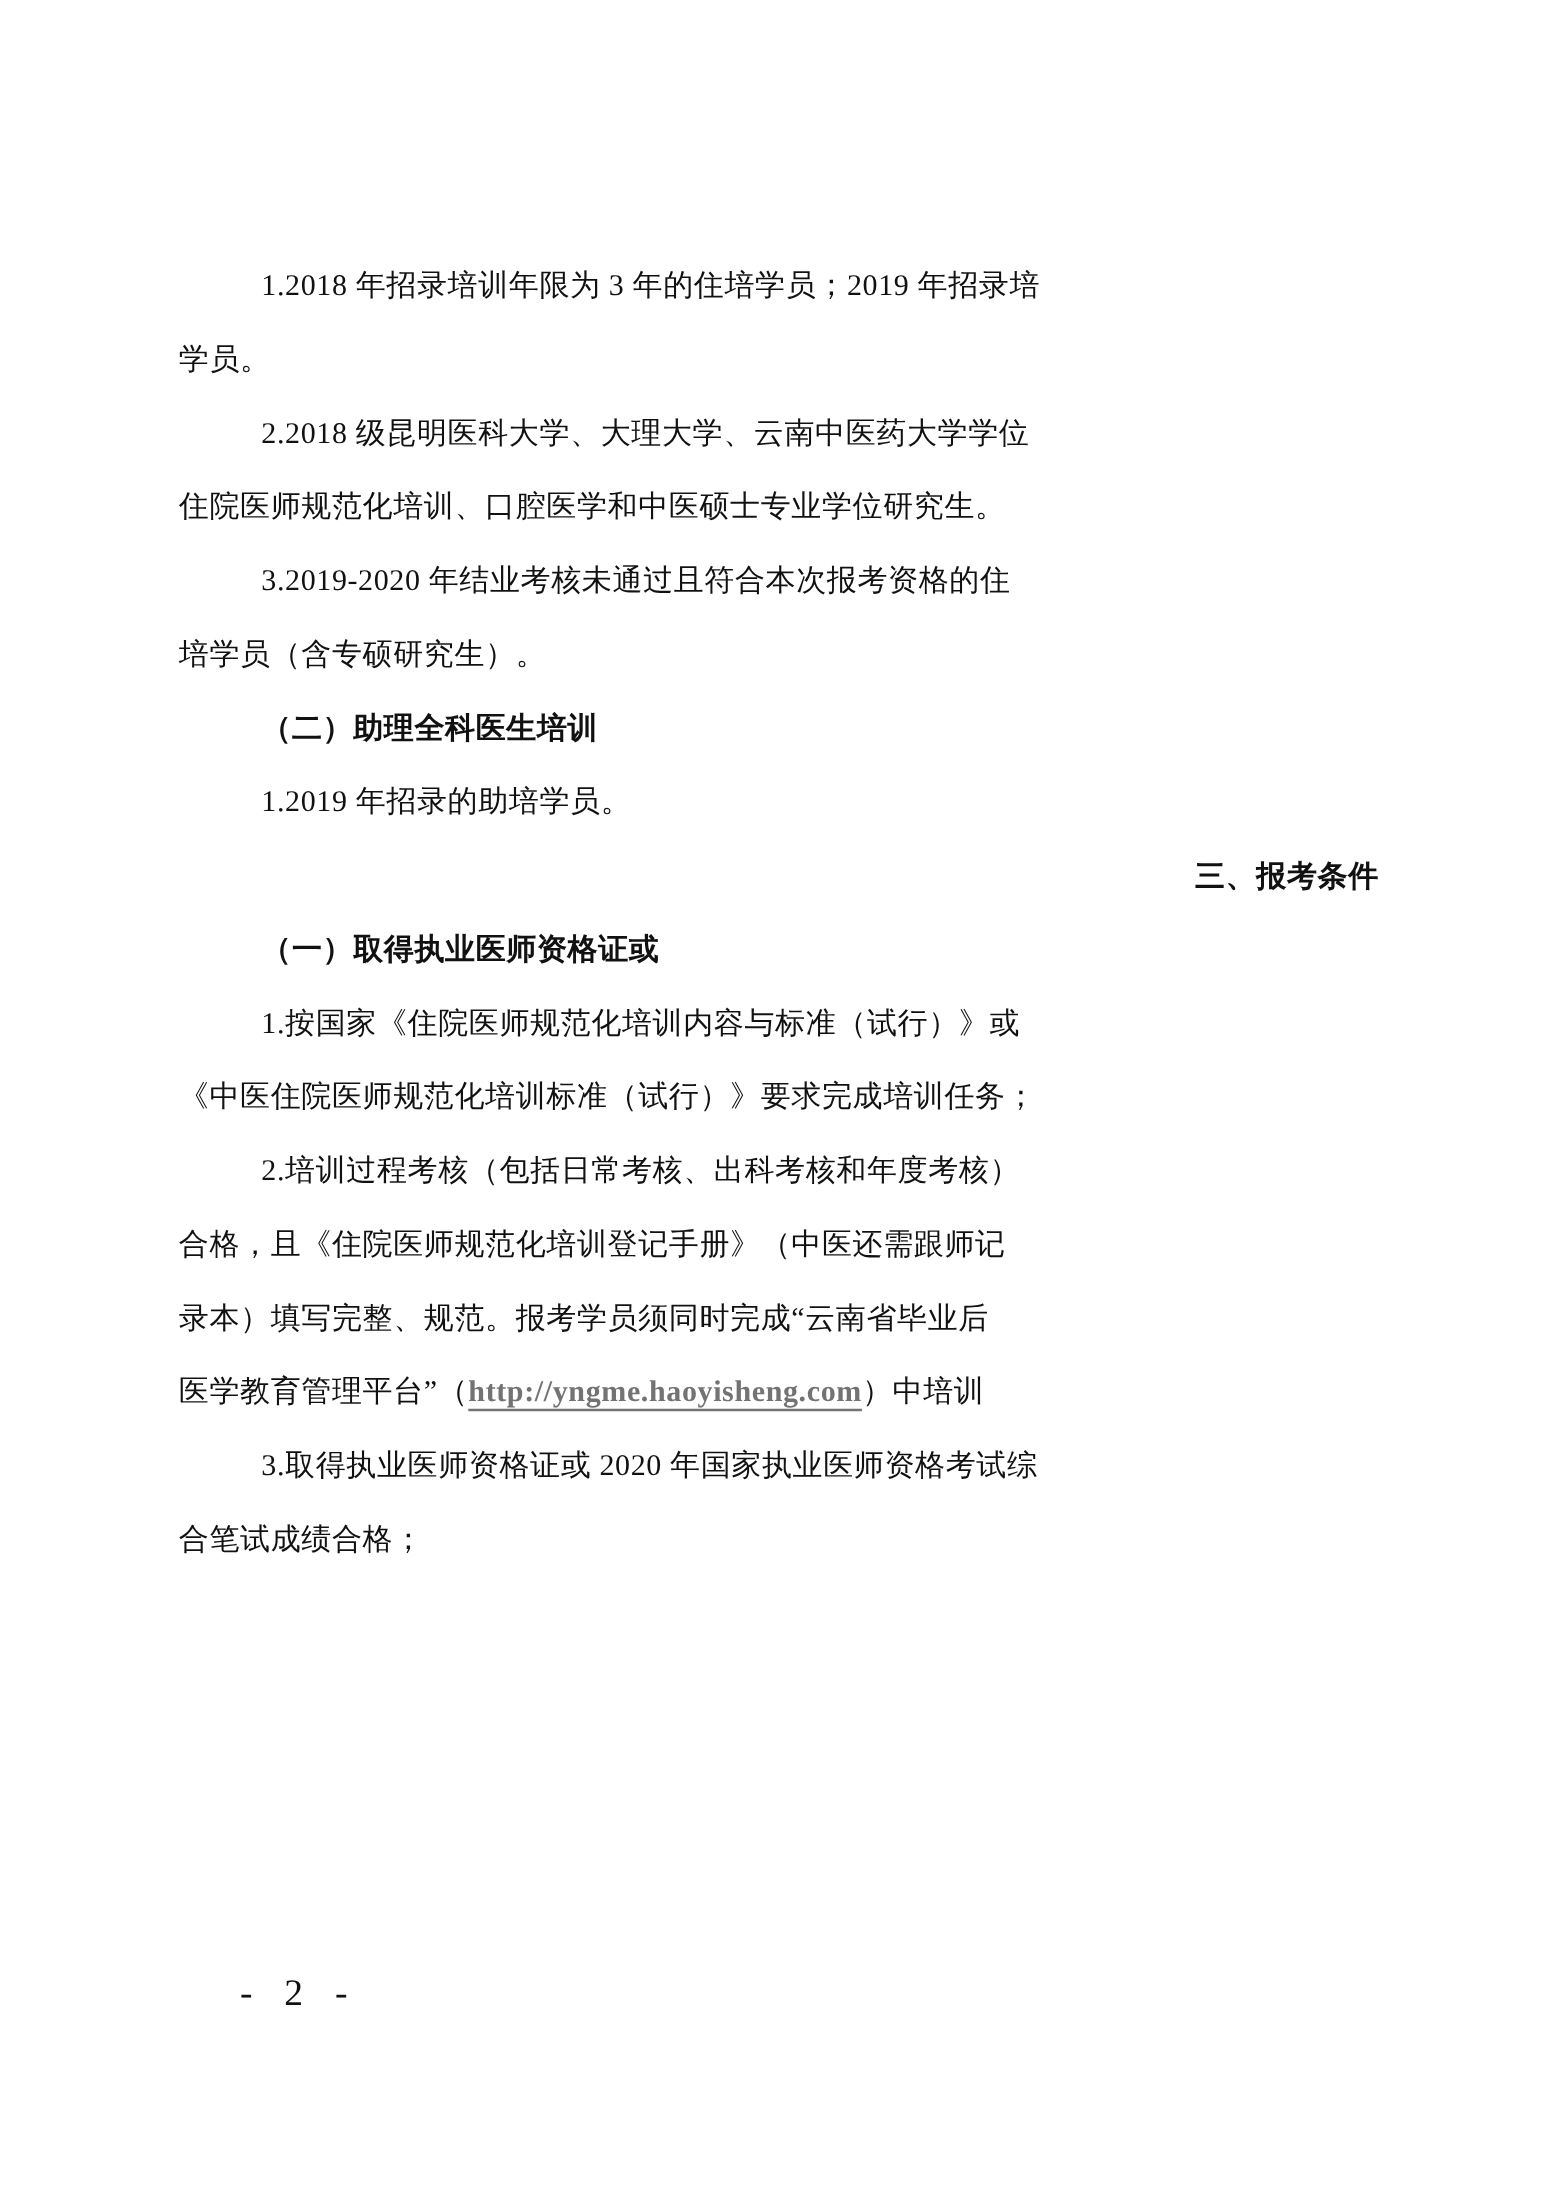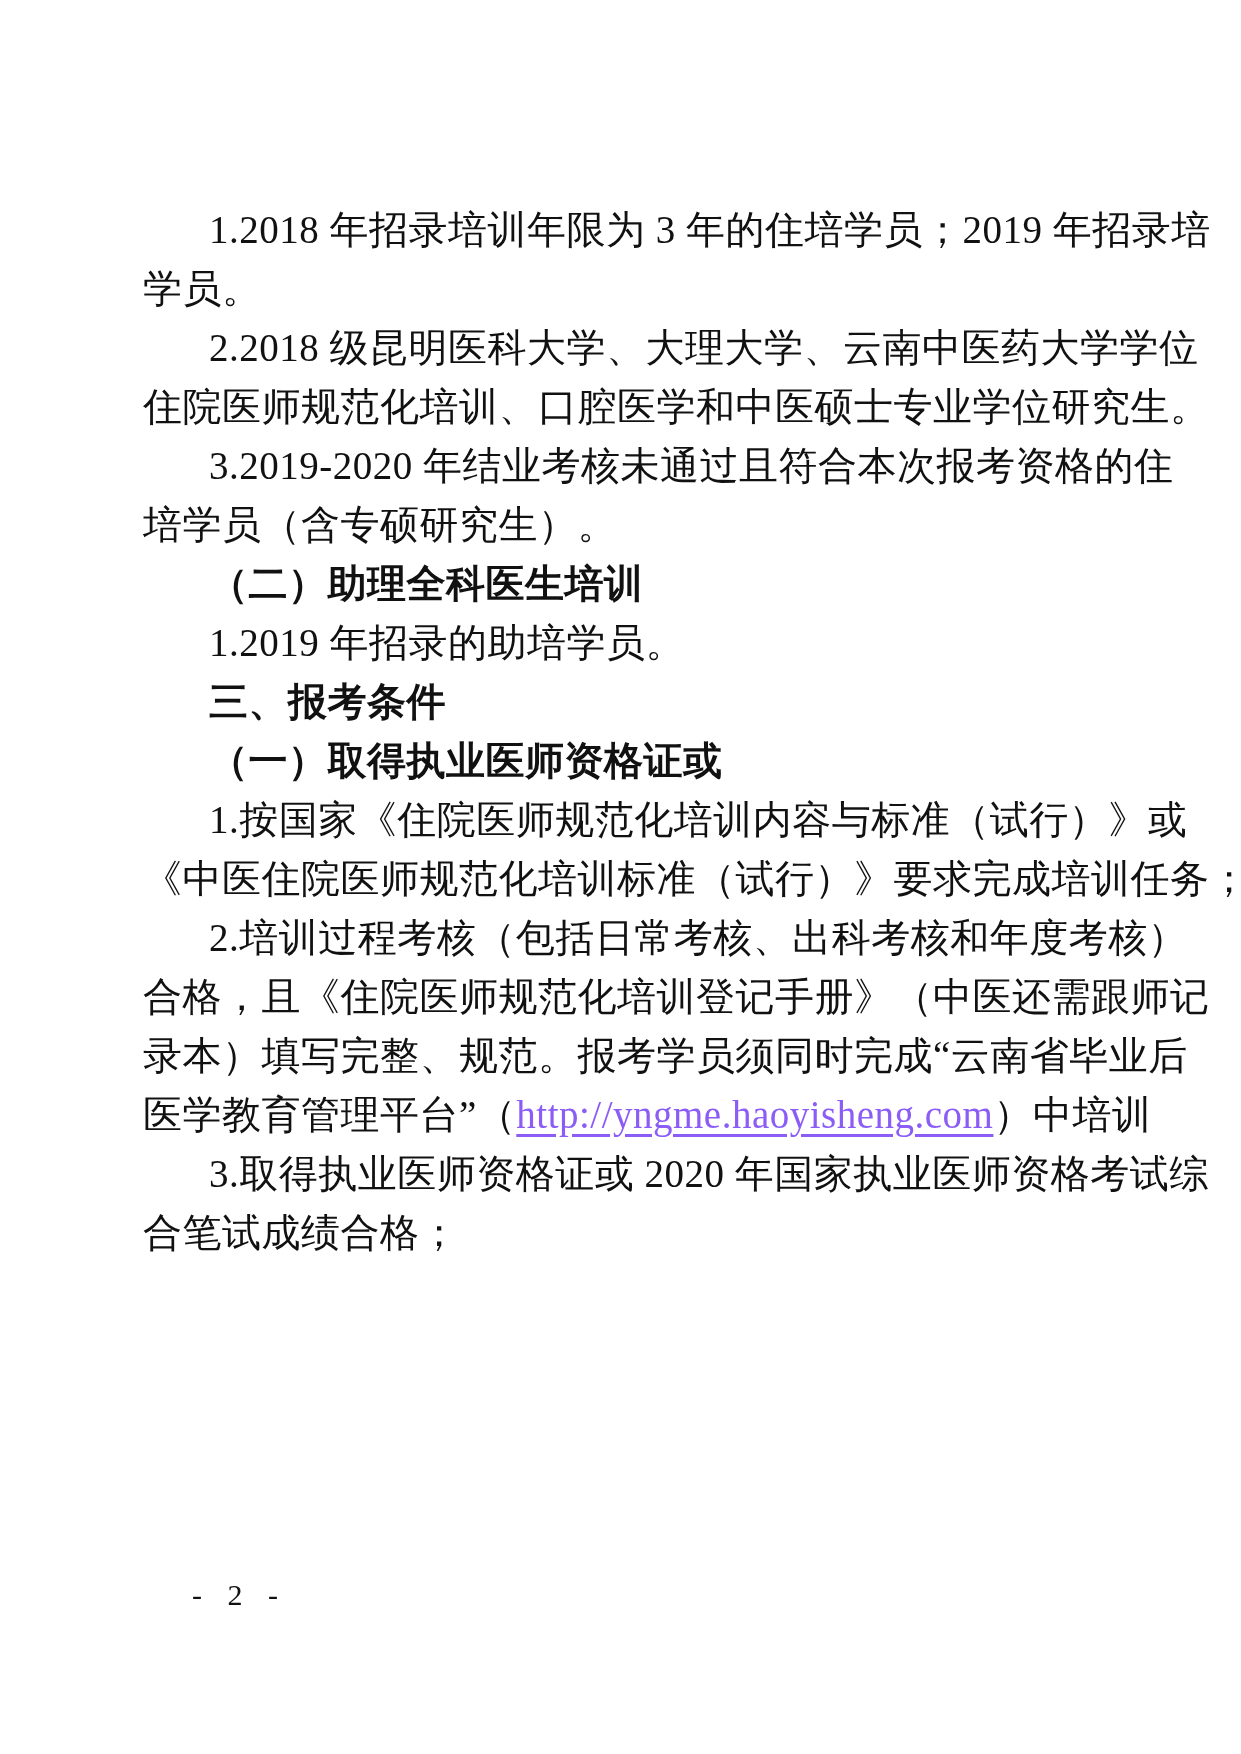--- a/index.html
+++ b/index.html
@@ -14,39 +14,41 @@
     font-family: "Liberation Serif", "DejaVu Serif", serif;
     overflow: hidden;
   }
   .text-block {
     position: absolute;
     top: 200px;
     left: 143px;
     width: 960px;
   }
   .line {
-    font-size: 39px;
+    font-size: 24px;
     line-height: 59px;
     height: 59px;
     white-space: nowrap;
     letter-spacing: 0.5px;
   }
   .indent { padding-left: 66px; }
   .heading-hei {
     font-family: "Liberation Sans", "DejaVu Sans", sans-serif;
     font-weight: 700;
+    text-align: right;
   }
   .heading-kai {
     font-weight: 700;
   }
   .url-link {
     text-decoration: underline;
     text-underline-offset: 6px;
-    color: #8b5cf6;
+    color: #737373;
     cursor: pointer;
+    font-weight: bold;
   }
   .page-number {
     position: absolute;
     left: 192px;
     top: 1578px;
     font-size: 30px;
     letter-spacing: 9px;
     color: #111111;
   }
 </style>

